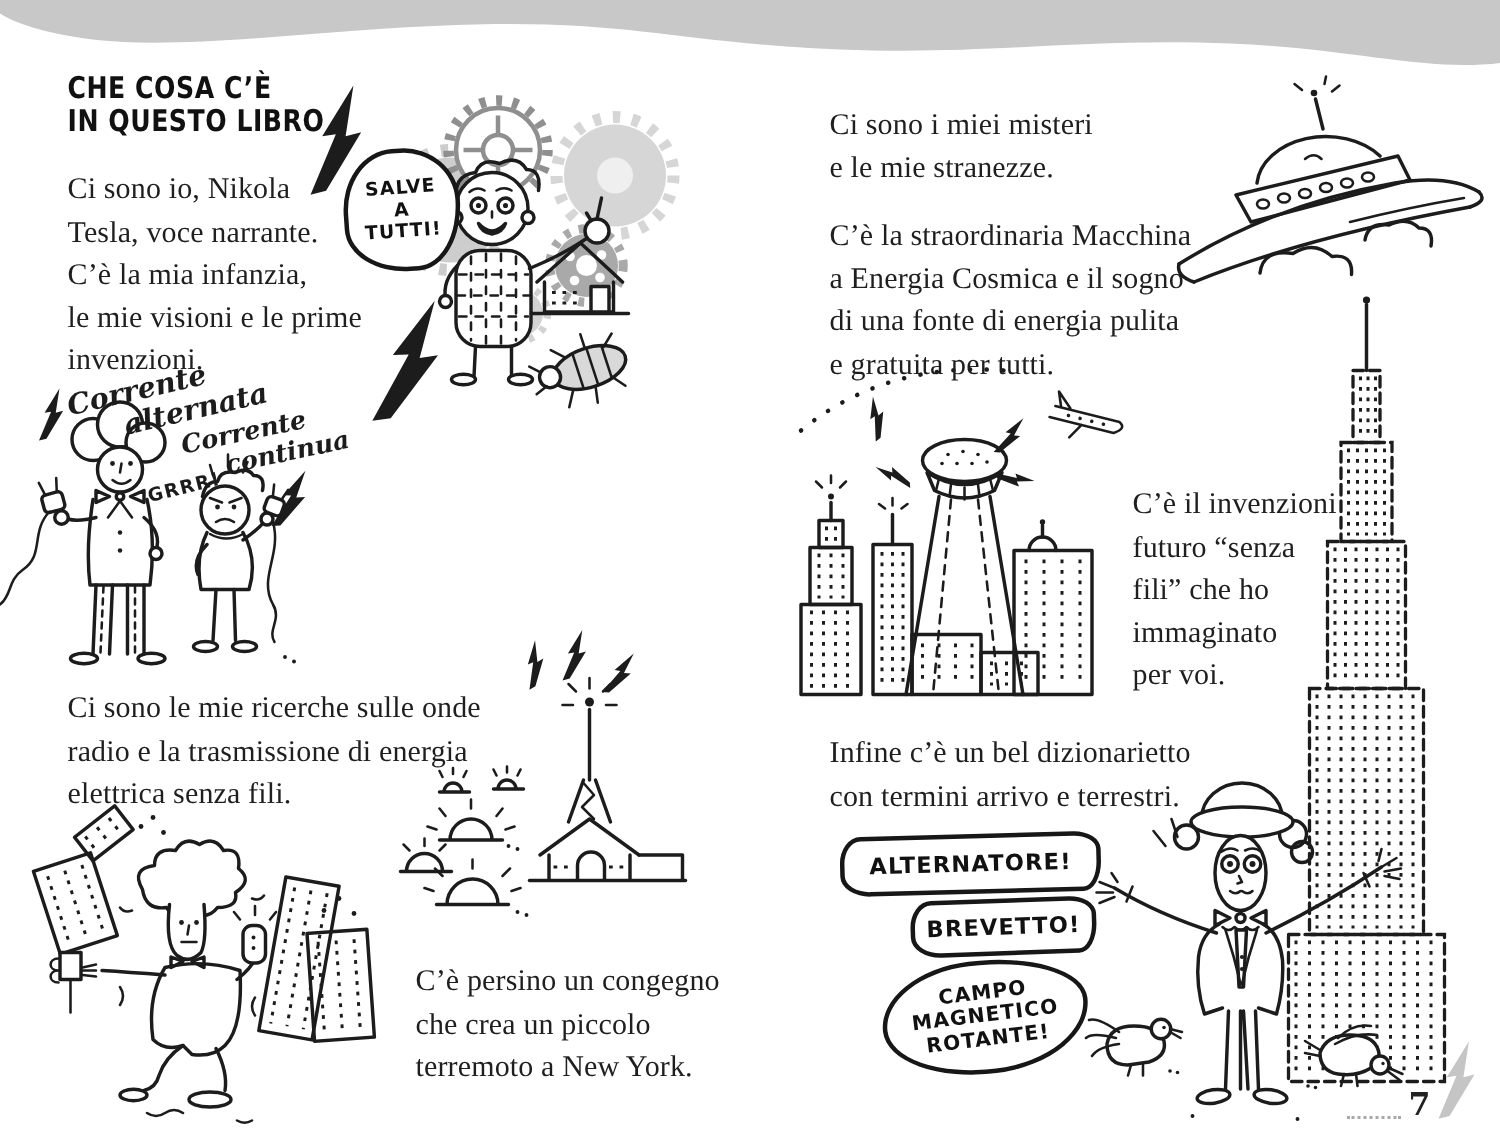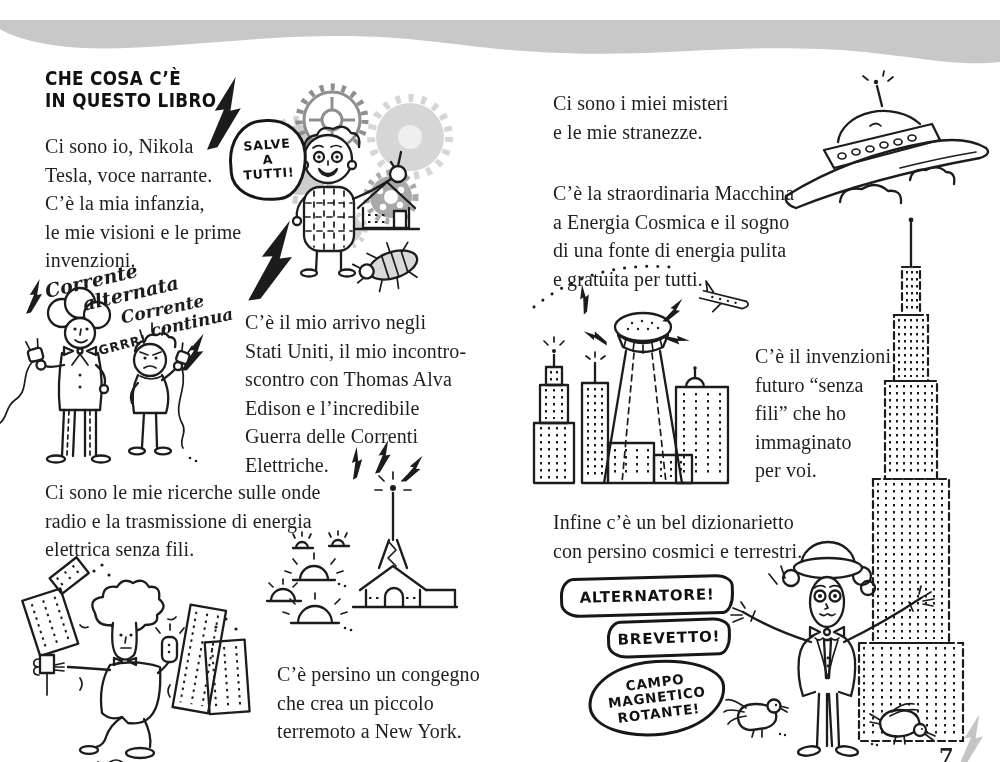--- a/index.html
+++ b/index.html
@@ -1,20 +1,20 @@
 <!DOCTYPE html>
 <html><head>
 <meta charset="utf-8">
 <style>
   html,body { margin:0; padding:0; }
   body {
     width:1000px; height:762px; background:#ffffff; position:relative;
     font-family:"Liberation Serif", serif; color:#222; overflow:hidden;
   }
-  .sheet { position:absolute; inset:0;margin-top:20px; }
+  .sheet { position:absolute; inset:0; }
   svg.illo { position:absolute; overflow:visible; z-index:1; }
   .txt { position:absolute; z-index:2; white-space:pre-line; }
   .para { font-size:20px; line-height:1.43; letter-spacing:0.1px; color:#1f1f1f; }
   .title {
     font-family:"DejaVu Sans", sans-serif; font-weight:bold; font-size:20px;
     line-height:1.1; letter-spacing:0.4px; color:#111;
     transform:scaleX(0.84); transform-origin:left top;
   }
   .hand {
     font-family:"DejaVu Serif", serif; font-style:italic; font-weight:bold;
@@ -57,26 +57,20 @@
 
   <div class="txt title" style="left:45px;top:47px">CHE COSA C’È
 IN QUESTO LIBRO</div>
 
   <div class="txt para" style="left:45px;top:112px">Ci sono io, Nikola
 Tesla, voce narrante.
 C’è la mia infanzia,
 le mie visioni e le prime
 invenzioni.</div>
 
-  <div class="txt para" style="left:245px;top:288px">C’è il mio arrivo negli
-Stati Uniti, il mio incontro-
-scontro con Thomas Alva
-Edison e l’incredibile
-Guerra delle Correnti
-Elettriche.</div>
 
   <div class="txt para" style="left:45px;top:458px">Ci sono le mie ricerche sulle onde
 radio e la trasmissione di energia
 elettrica senza fili.</div>
 
   <div class="txt para" style="left:277px;top:640px">C’è persino un congegno
 che crea un piccolo
 terremoto a New York.</div>
 
   <div class="txt hand hand-alt" style="left:46px;top:246px">Corrente
@@ -85,33 +79,33 @@
 continua</div>
   <div class="txt hand hand-grrr" style="left:98px;top:318px">GRRR!</div>
 
   <div class="bubble salve" style="left:229px;top:99px;width:72px;height:76px;transform:rotate(-4deg);font-size:12.5px">SALVE
 A
 TUTTI!</div>
 
   <div class="txt para" style="left:553px;top:69px">Ci sono i miei misteri
 e le mie stranezze.</div>
 
-  <div class="txt para" style="left:553px;top:159px">C’è la straordinaria Macchina
+  <div class="txt para" style="left:553px;top:143px">C’è la straordinaria Macchina
 a Energia Cosmica e il sogno
 di una fonte di energia pulita
 e gratuita per tutti.</div>
 
   <div class="txt para" style="left:755px;top:322px">C’è il invenzioni
 futuro “senza
 fili” che ho
 immaginato
 per voi.</div>
 
   <div class="txt para" style="left:553px;top:488px">Infine c’è un bel dizionarietto
-con persino cosmici e terrestri.</div>
+con termini arrivo e terrestri.</div>
 
   <div class="bubble tag" style="left:560px;top:556px;width:168px;height:34px;transform:rotate(-1.5deg);font-size:15px">ALTERNATORE!</div>
   <div class="bubble tag" style="left:607px;top:599px;width:118px;height:32px;transform:rotate(-2deg);font-size:15px">BREVETTO!</div>
   <div class="bubble blob3" style="left:588px;top:640px;width:132px;height:70px;transform:rotate(-7deg);font-size:13.5px">CAMPO
 MAGNETICO
 ROTANTE!</div>
 
   <svg class="illo" style="left:195px;top:55px" width="265" height="225" viewBox="0 0 265 225">
     <g>
       <circle cx="105" cy="85" r="35" fill="#cdcdcd"></circle>

